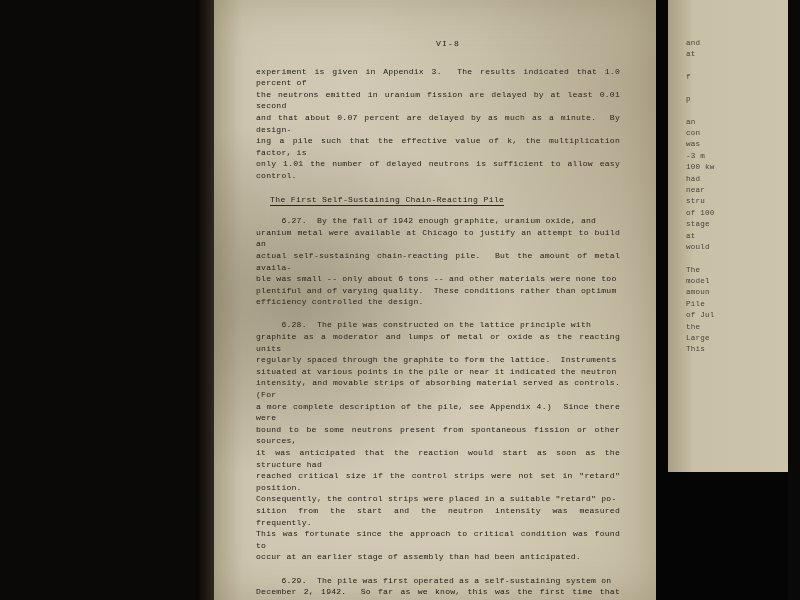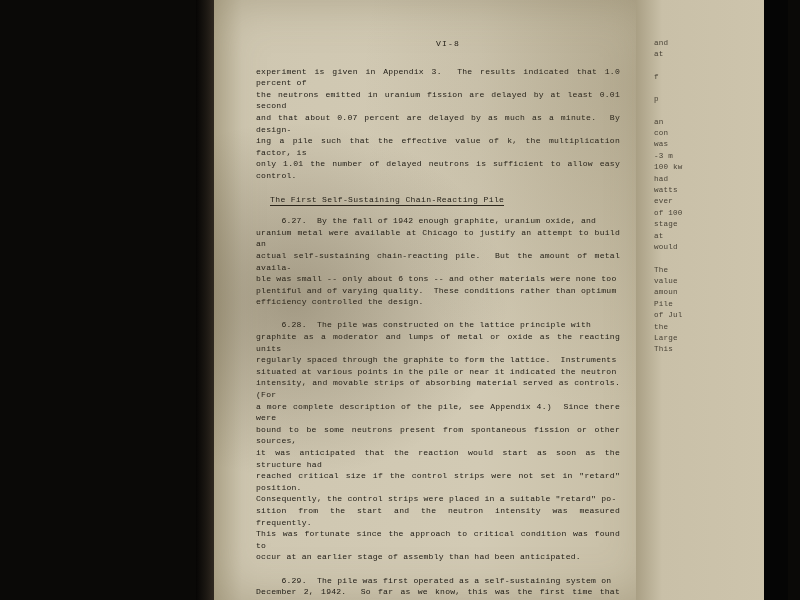--- a/index.html
+++ b/index.html
@@ -98,24 +98,24 @@
   .section-head span {
     border-bottom: 1px solid #2a251c;
     padding-bottom: 1px;
     letter-spacing: 0.35px;
   }
   .head-wrap { display: block; }
 
   
   .page-right {
     position: absolute;
-    left: 636px;
+    left: 668px;
     top: 0;
     width: 128px;
-    height: 600px;
+    height: 472px;
     background: #c8bfa7;
     background-image: linear-gradient(to right, #a99f84 0px, #c9c0a8 26px, #cdc4ac 100%);
     overflow: hidden;
   }
   .page-right-inner {
     position: absolute;
     left: 18px;
     top: 38px;
     right: 4px;
     bottom: 10px;
@@ -197,29 +197,29 @@
       <div class="rline">f</div>
       <div class="rgap"></div>
       <div class="rline">p</div>
       <div class="rgap"></div>
       <div class="rline">an</div>
       <div class="rline">con</div>
       <div class="rline">was</div>
       <div class="rline">-3 m</div>
       <div class="rline">100 kw</div>
       <div class="rline">had</div>
-      <div class="rline">watts</div>
-      <div class="rline">ever</div>
+      <div class="rline">near</div>
+      <div class="rline">stru</div>
       <div class="rline">of 100</div>
       <div class="rline">stage</div>
       <div class="rline">at</div>
       <div class="rline">would</div>
       <div class="rgap"></div>
       <div class="rline">The</div>
-      <div class="rline">value</div>
+      <div class="rline">model</div>
       <div class="rline">amoun</div>
       <div class="rline">Pile</div>
       <div class="rline">of Jul</div>
       <div class="rline">the</div>
       <div class="rline">Large</div>
       <div class="rline">This</div>
     </div>
   </div>
 
   <div class="right-dark-edge"></div>

